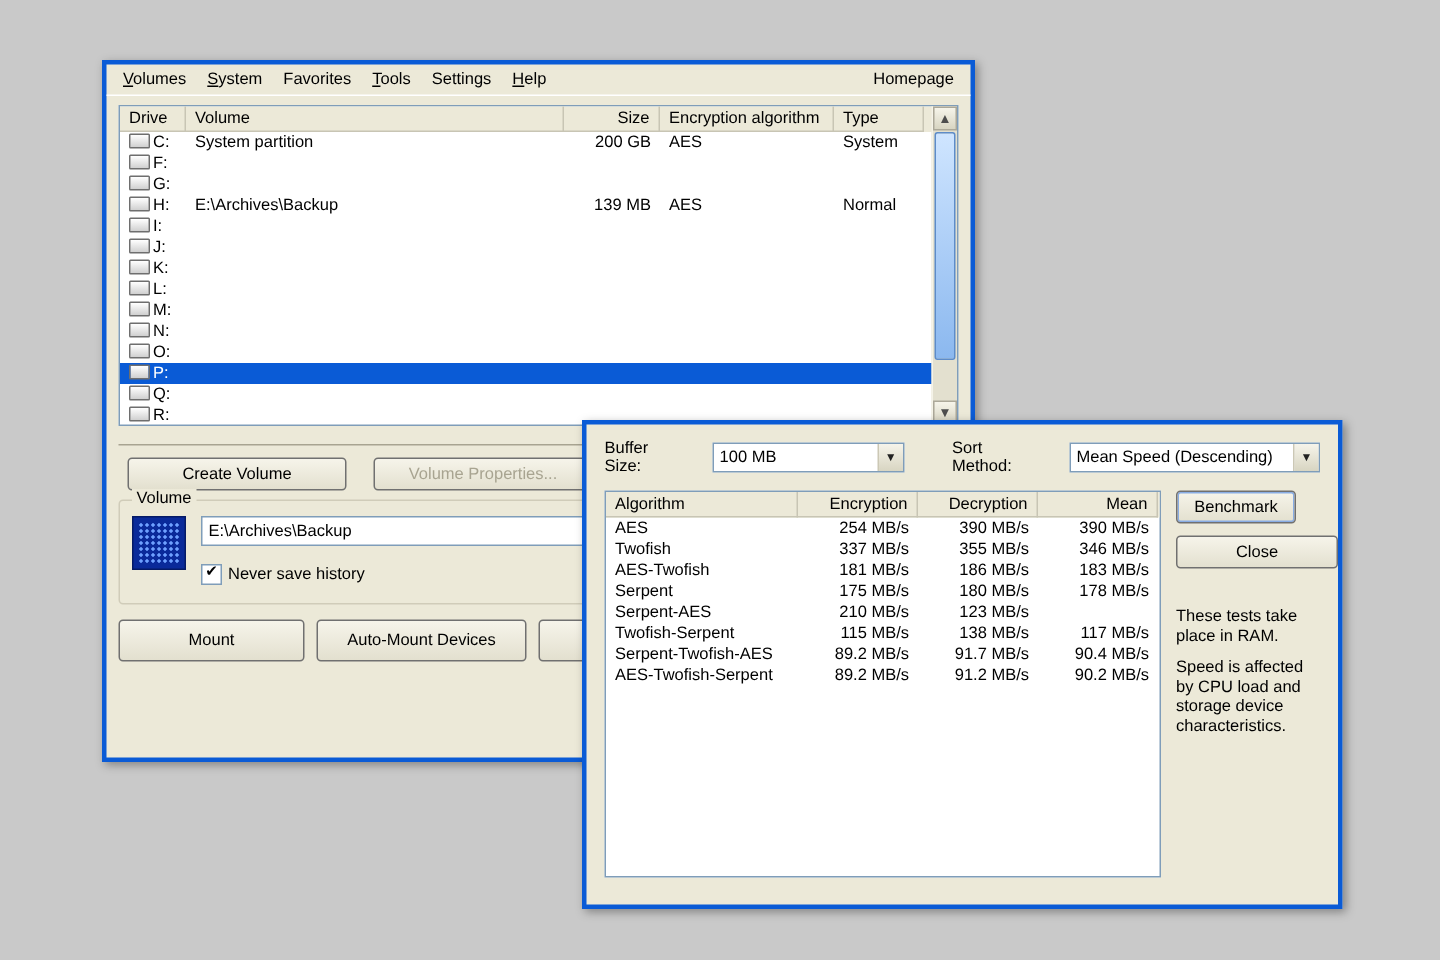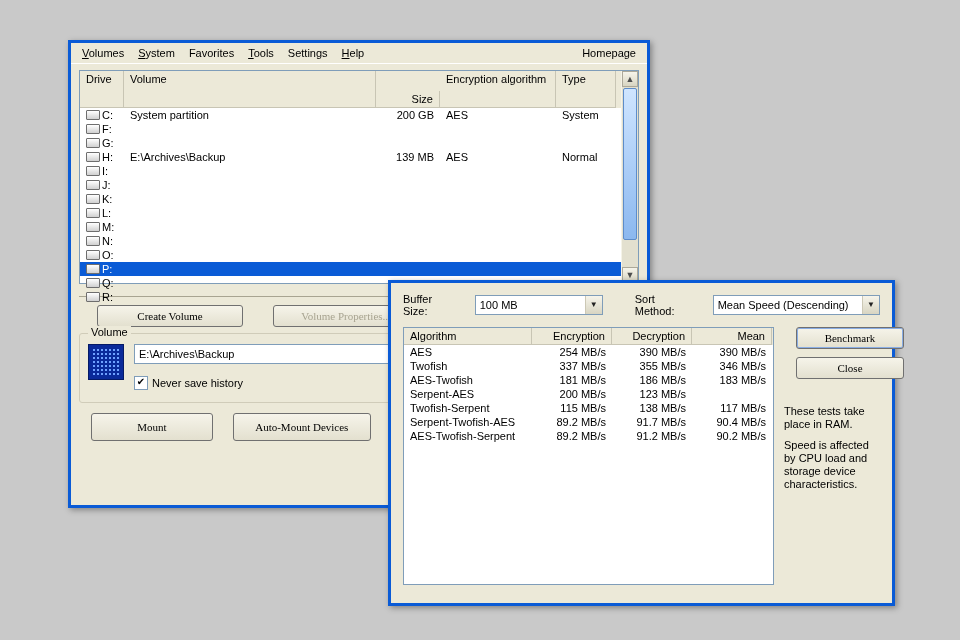--- a/index.html
+++ b/index.html
@@ -113,25 +113,24 @@
   }
 
   .btn {
     display: inline-flex;
     align-items: center;
     justify-content: center;
     background: linear-gradient(#f6f4ea,#e3e0cf);
     border: 1px solid #707070;
     border-radius: 3px;
     height: 22px;
-    font-family: Liberation Serif, serif;
+    font-family: Liberation Sans, sans-serif;
     font-size: 11px;
     padding: 0 8px;
     box-sizing: border-box;
-    margin-left: 12px;
   }
   .btn.big { height: 28px; }
   .btn.disabled { color: var(--disabled); }
   .btn.default { box-shadow: inset 0 0 0 1px #89ade4; }
 
   .groupbox {
     border: 1px solid #d0ccb9;
     border-radius: 3px;
     position: relative;
     padding: 10px 8px 8px 8px;
@@ -214,21 +213,21 @@
     <div class="menu-item"><span class="ul">H</span><span>elp</span></div>
     <div class="spacer"></div>
     <div class="menu-item">Homepage</div>
   </div>
 
   <div style="padding:6px 8px;">
     <div class="listview" style="height:212px;">
       <div class="lv-header">
         <div class="col" style="width:44px;">Drive</div>
         <div class="col" style="width:252px;">Volume</div>
-        <div class="col r" style="width:64px;margin-top:20px;">Size</div>
+        <div class="col r" style="width:64px;">Size</div>
         <div class="col" style="width:116px;">Encryption algorithm</div>
         <div class="col" style="width:60px;">Type</div>
       </div>
       <div class="lv-body" id="drive-body" style="height:192px;">
           <div class="lv-row">
             <div class="cell" style="width:44px;"><span class="drive-icon"></span>C:</div>
             <div class="cell" style="width:252px;">System partition</div>
             <div class="cell r" style="width:64px;">200 GB</div>
             <div class="cell" style="width:116px;">AES</div>
             <div class="cell" style="width:60px;">System</div>
@@ -411,22 +410,28 @@
             <div class="cell r" style="width:80px;">355 MB/s</div>
             <div class="cell r" style="width:80px;">346 MB/s</div>
           </div>
           <div class="lv-row">
             <div class="cell" style="width:128px;">AES-Twofish</div>
             <div class="cell r" style="width:80px;">181 MB/s</div>
             <div class="cell r" style="width:80px;">186 MB/s</div>
             <div class="cell r" style="width:80px;">183 MB/s</div>
           </div>
           <div class="lv-row">
+            <div class="cell" style="width:128px;">Serpent</div>
+            <div class="cell r" style="width:80px;">175 MB/s</div>
+            <div class="cell r" style="width:80px;">180 MB/s</div>
+            <div class="cell r" style="width:80px;">178 MB/s</div>
+          </div>
+          <div class="lv-row">
             <div class="cell" style="width:128px;">Serpent-AES</div>
-            <div class="cell r" style="width:80px;">200 MB/s</div>
+            <div class="cell r" style="width:80px;">210 MB/s</div>
             <div class="cell r" style="width:80px;">123 MB/s</div>
             <div class="cell r" style="width:80px;margin-top:12px;">122 MB/s</div>
           </div>
           <div class="lv-row">
             <div class="cell" style="width:128px;">Twofish-Serpent</div>
             <div class="cell r" style="width:80px;">115 MB/s</div>
             <div class="cell r" style="width:80px;">138 MB/s</div>
             <div class="cell r" style="width:80px;">117 MB/s</div>
           </div>
           <div class="lv-row">
@@ -437,20 +442,20 @@
           </div>
           <div class="lv-row">
             <div class="cell" style="width:128px;">AES-Twofish-Serpent</div>
             <div class="cell r" style="width:80px;">89.2 MB/s</div>
             <div class="cell r" style="width:80px;">91.2 MB/s</div>
             <div class="cell r" style="width:80px;">90.2 MB/s</div>
           </div>
         </div>
     </div>
     <div style="width:96px; display:flex; flex-direction:column; gap:8px;">
-      <div class="btn default" style="width:108px;">Benchmark</div>
+      <div class="btn default" style="width:80px;">Benchmark</div>
       <div class="btn" style="width:108px;">Close</div>
       <div style="height:10px;"></div>
       <div style="line-height:13px;">These tests take place in RAM.</div>
       <div style="line-height:13px;">Speed is affected by CPU load and storage device characteristics.</div>
     </div>
   </div>
 </div>
 
 </body></html>

